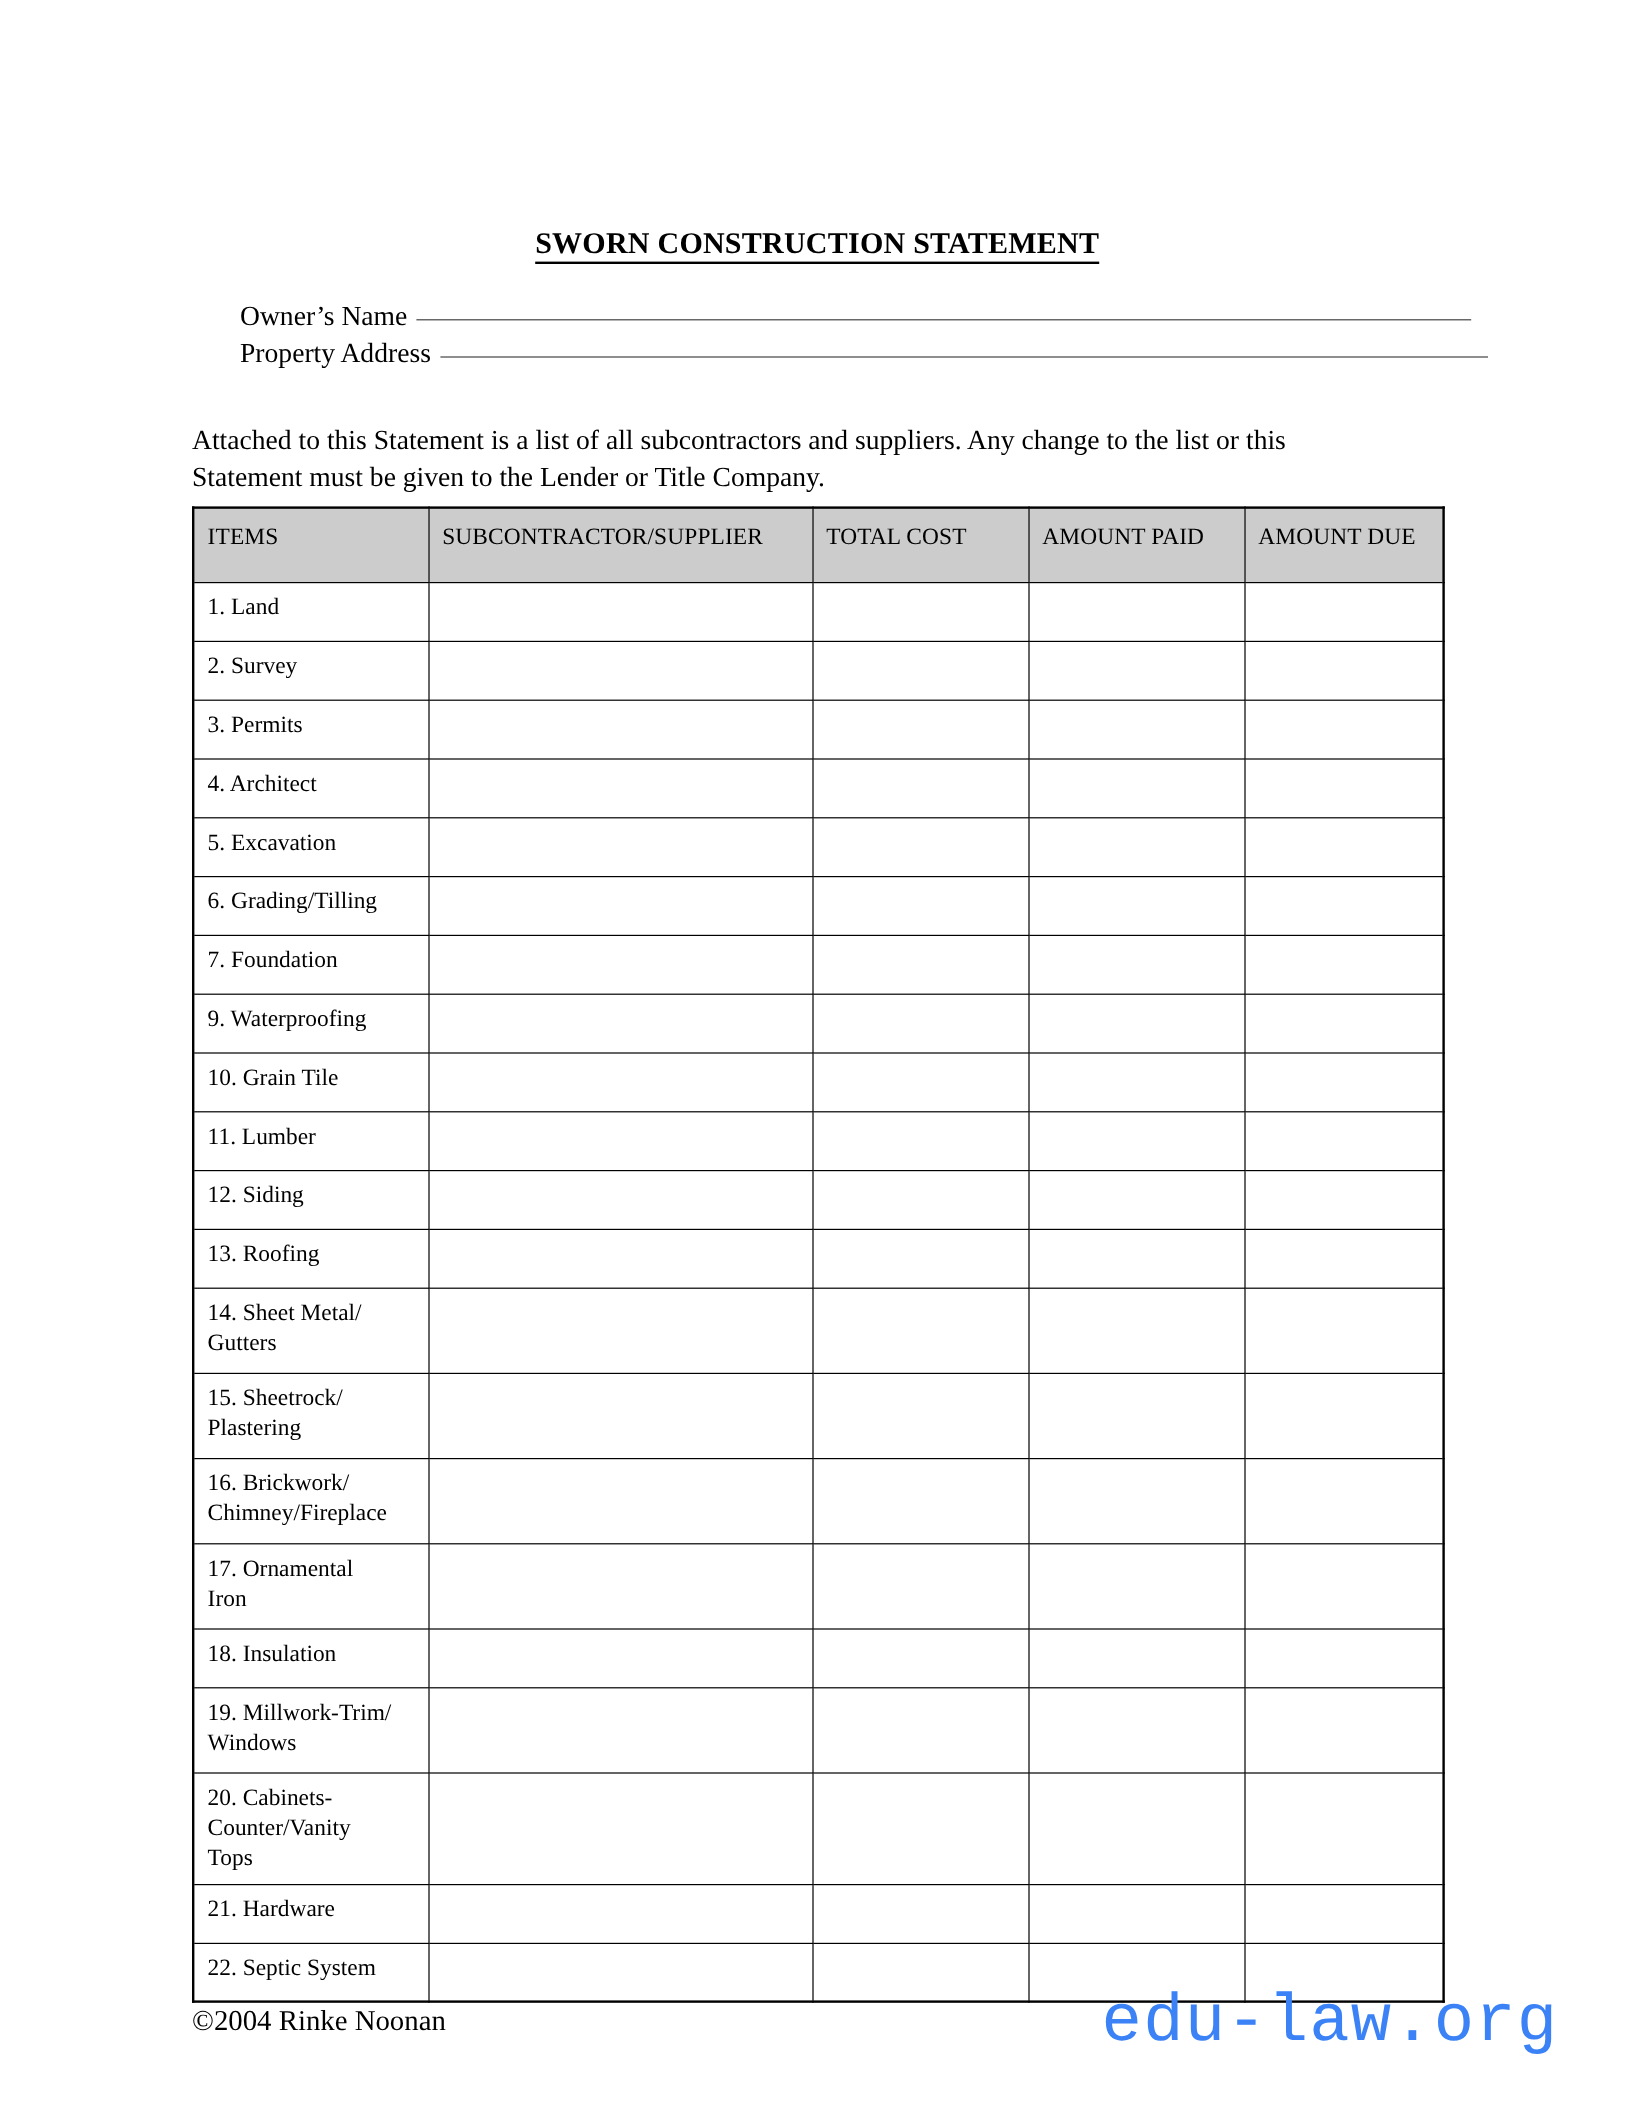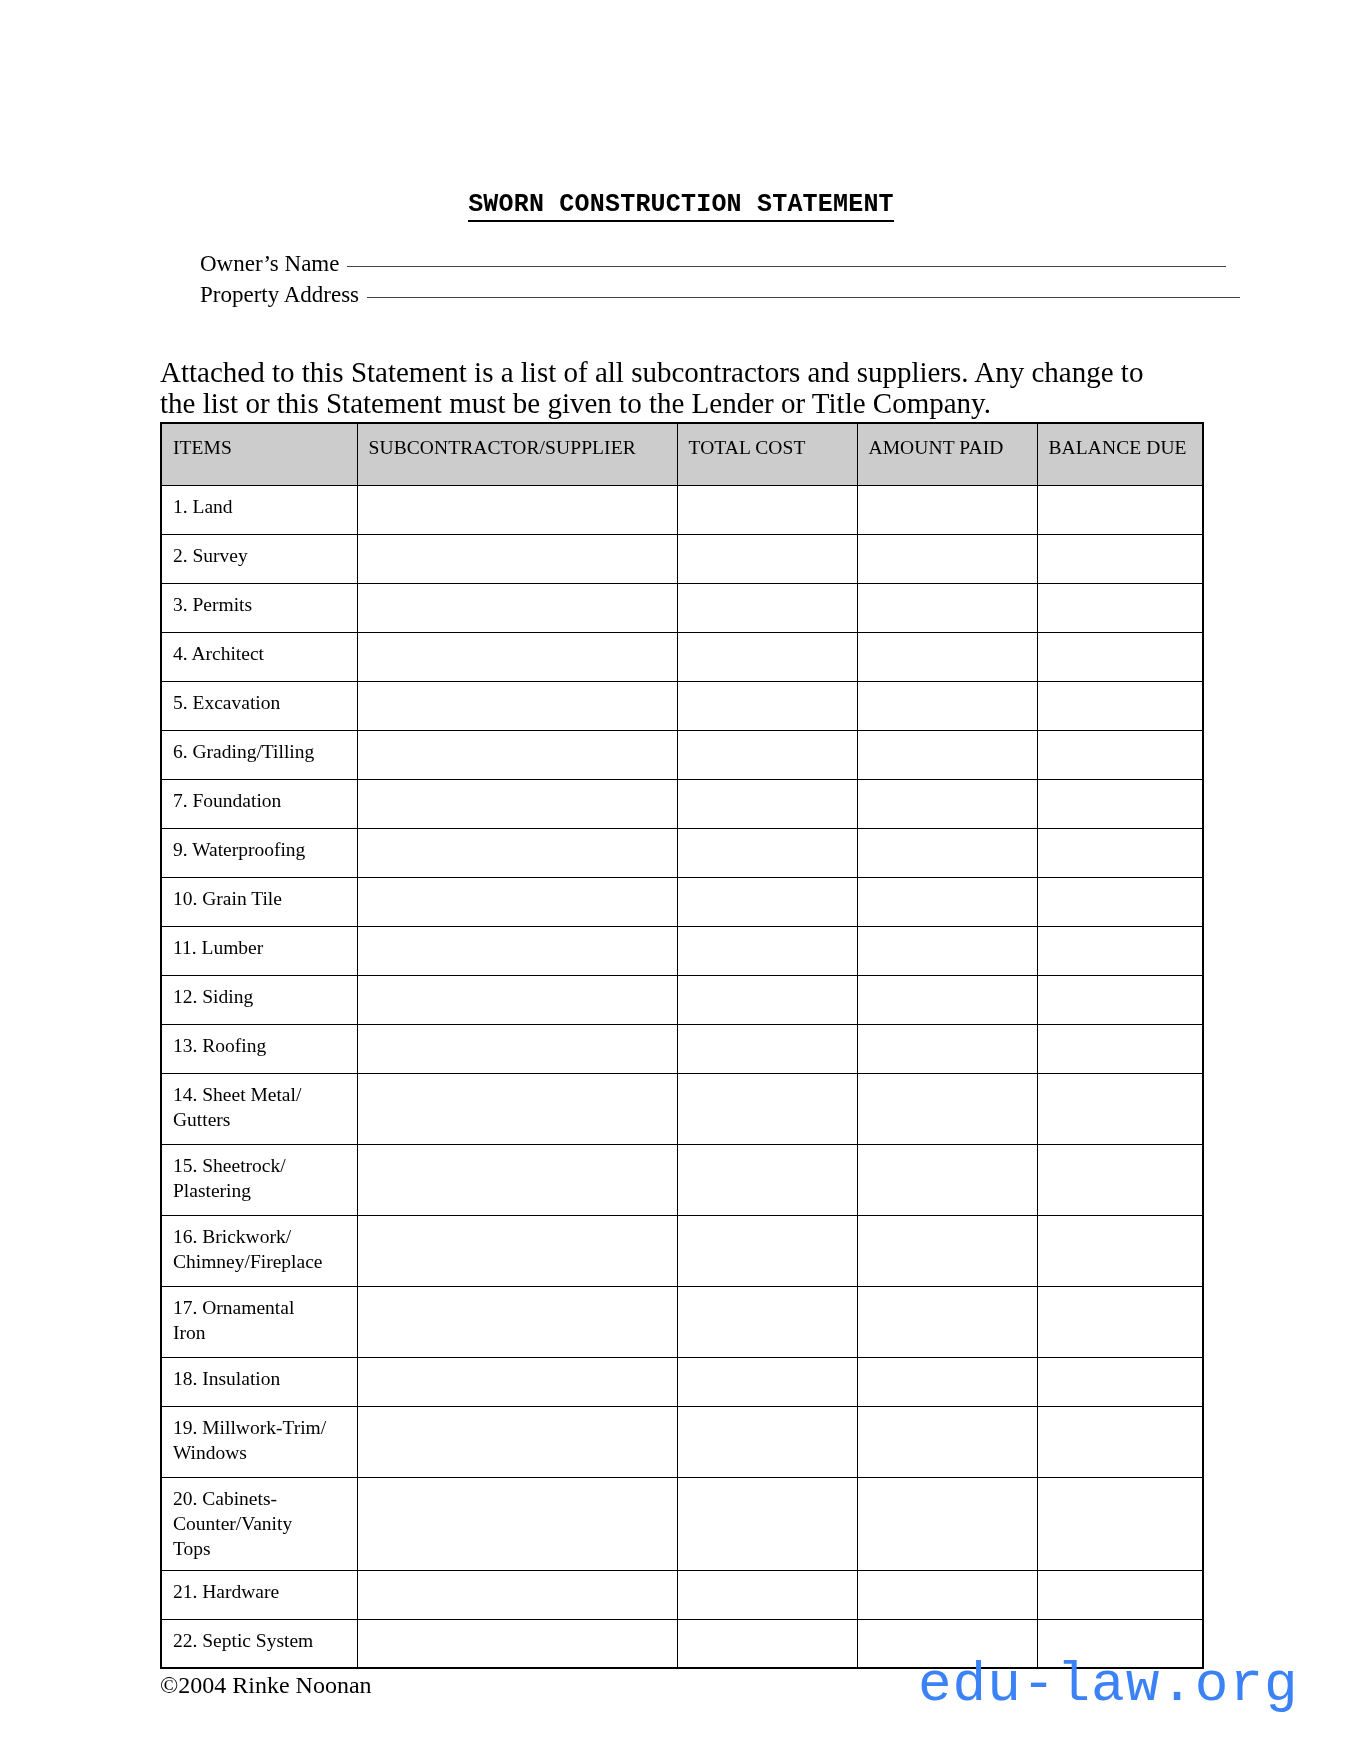--- a/index.html
+++ b/index.html
@@ -38,21 +38,20 @@
     margin: 0;
     padding: 0;
     position: absolute;
     left: 0;
     top: 190px;
     width: 1042px;
     text-align: center;
     font-size: 25px;
     font-weight: bold;
     letter-spacing: 0.2px;
-    font-family: Liberation Mono, monospace;
   }
   .doc-title span {
     border-bottom: 2px solid #000;
     padding-bottom: 1px;
   }
 
   
   .fields {
     position: absolute;
     left: 0;
@@ -80,21 +79,21 @@
   }
   .field-row.owner .field-rule { margin-right: 16px; }
   .field-row.address .field-rule { margin-right: 2px; }
 
   
   .intro {
     position: absolute;
     left: 0;
     top: 328px;
     width: 1000px;
-    font-size: 29px;
+    font-size: 23px;
     line-height: 31px;
   }
 
   
   .table-wrap {
     position: absolute;
     left: 0;
     top: 422px;
     width: 952px;
   }
@@ -191,21 +190,21 @@
           <col class="c-total">
           <col class="c-paid">
           <col class="c-balance">
         </colgroup>
         <thead>
           <tr>
             <th>ITEMS</th>
             <th>SUBCONTRACTOR/SUPPLIER</th>
             <th>TOTAL COST</th>
             <th>AMOUNT PAID</th>
-            <th>BALANCE DUE</th>
+            <th>AMOUNT DUE</th>
           </tr>
         </thead>
         <tbody>
             <tr>
               <td class="item-cell">1. Land</td>
               <td></td>
               <td></td>
               <td></td>
               <td></td>
             </tr>

